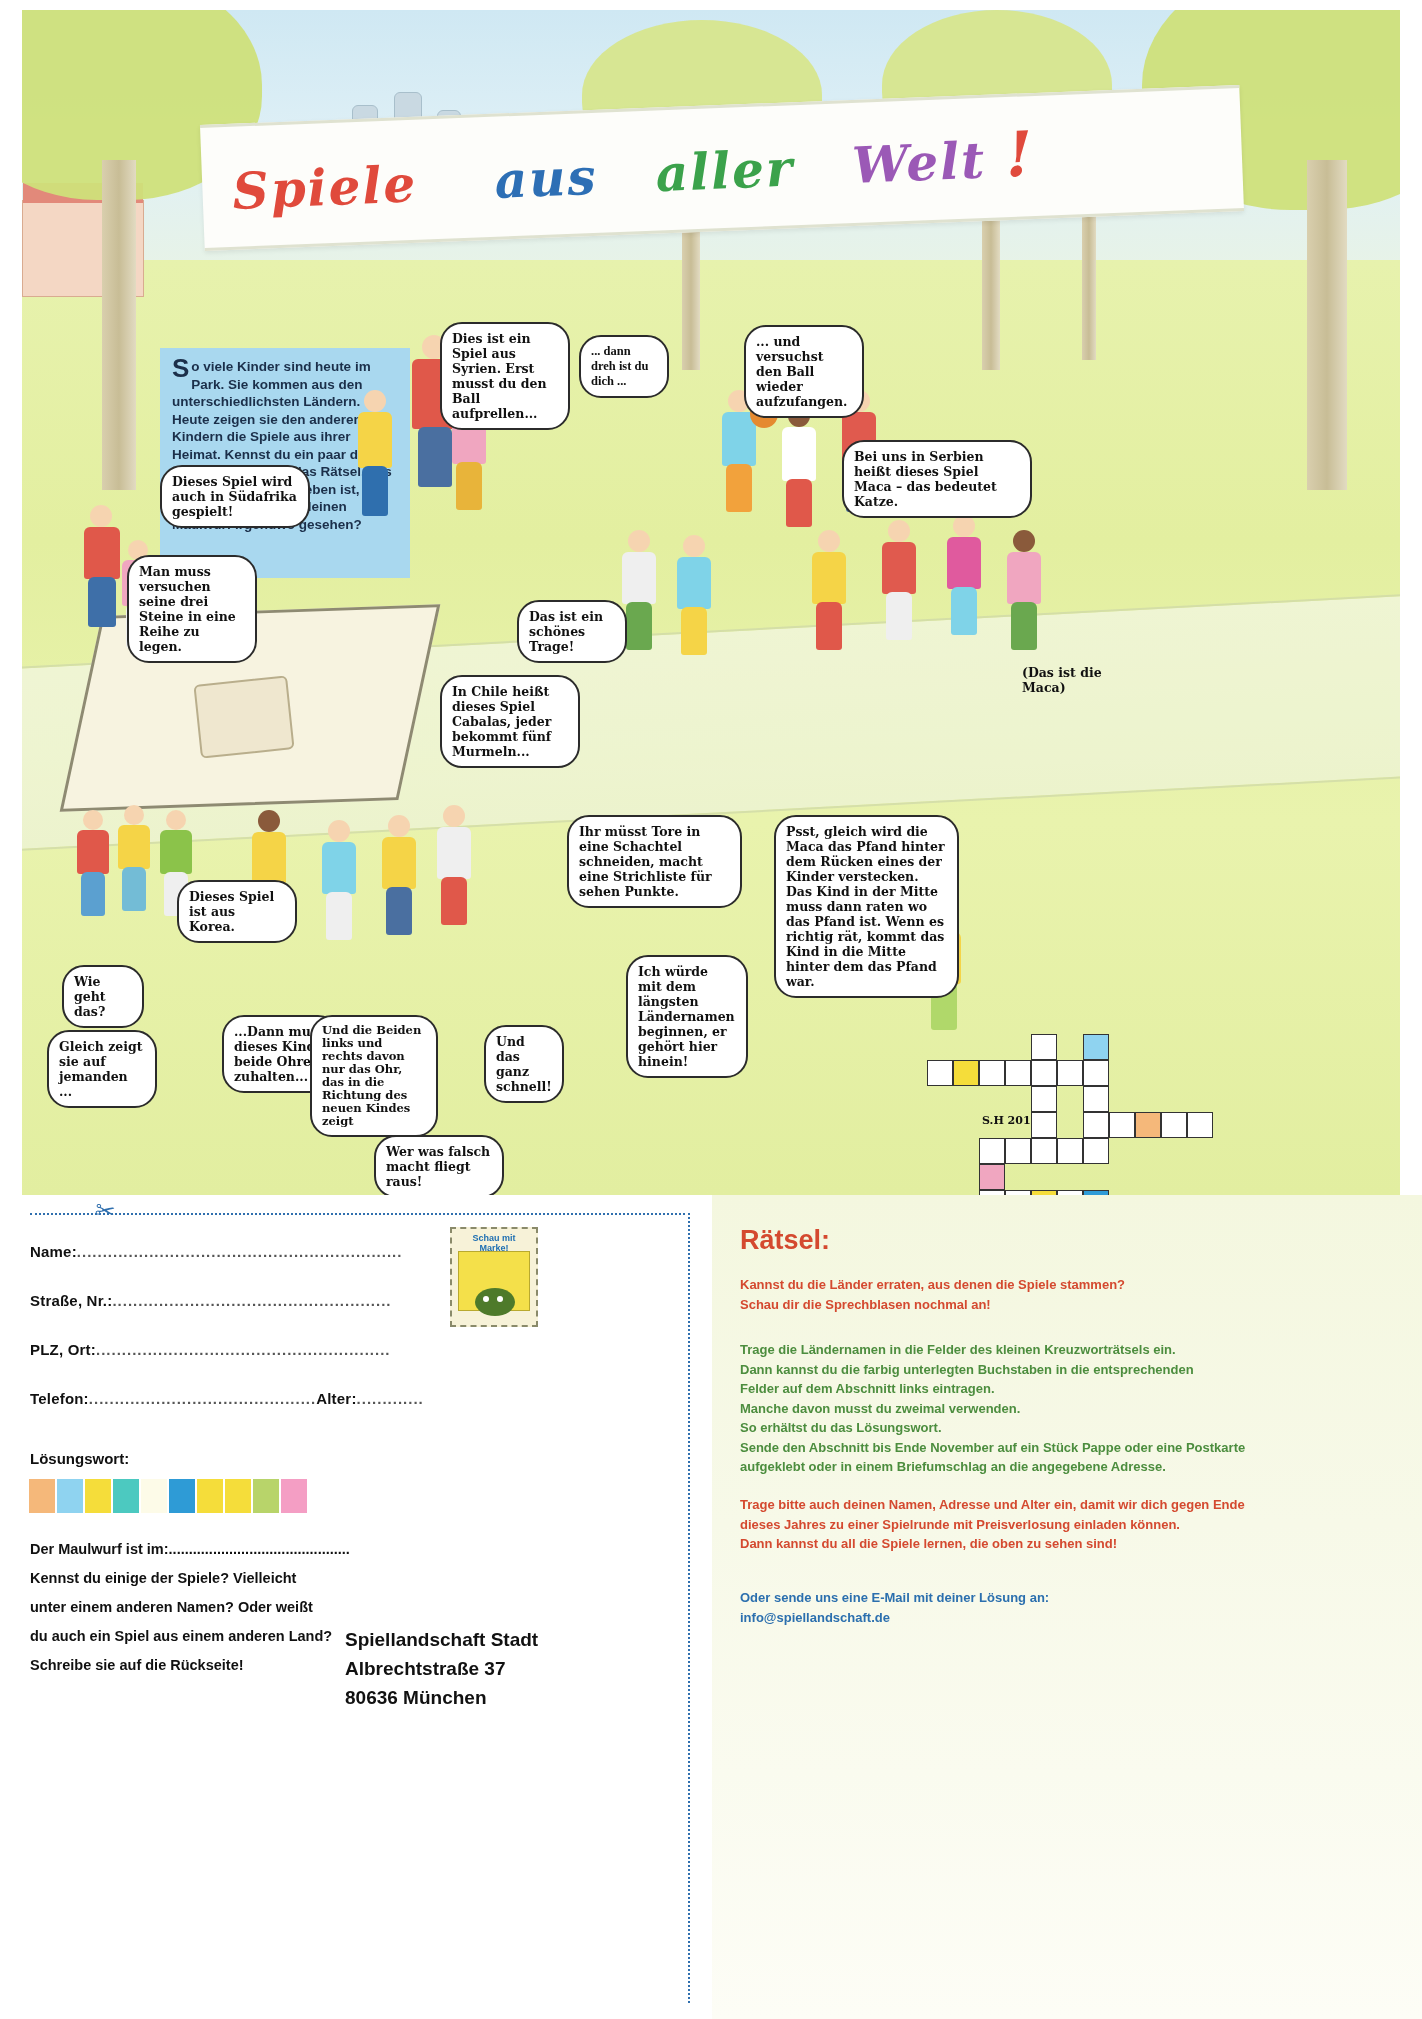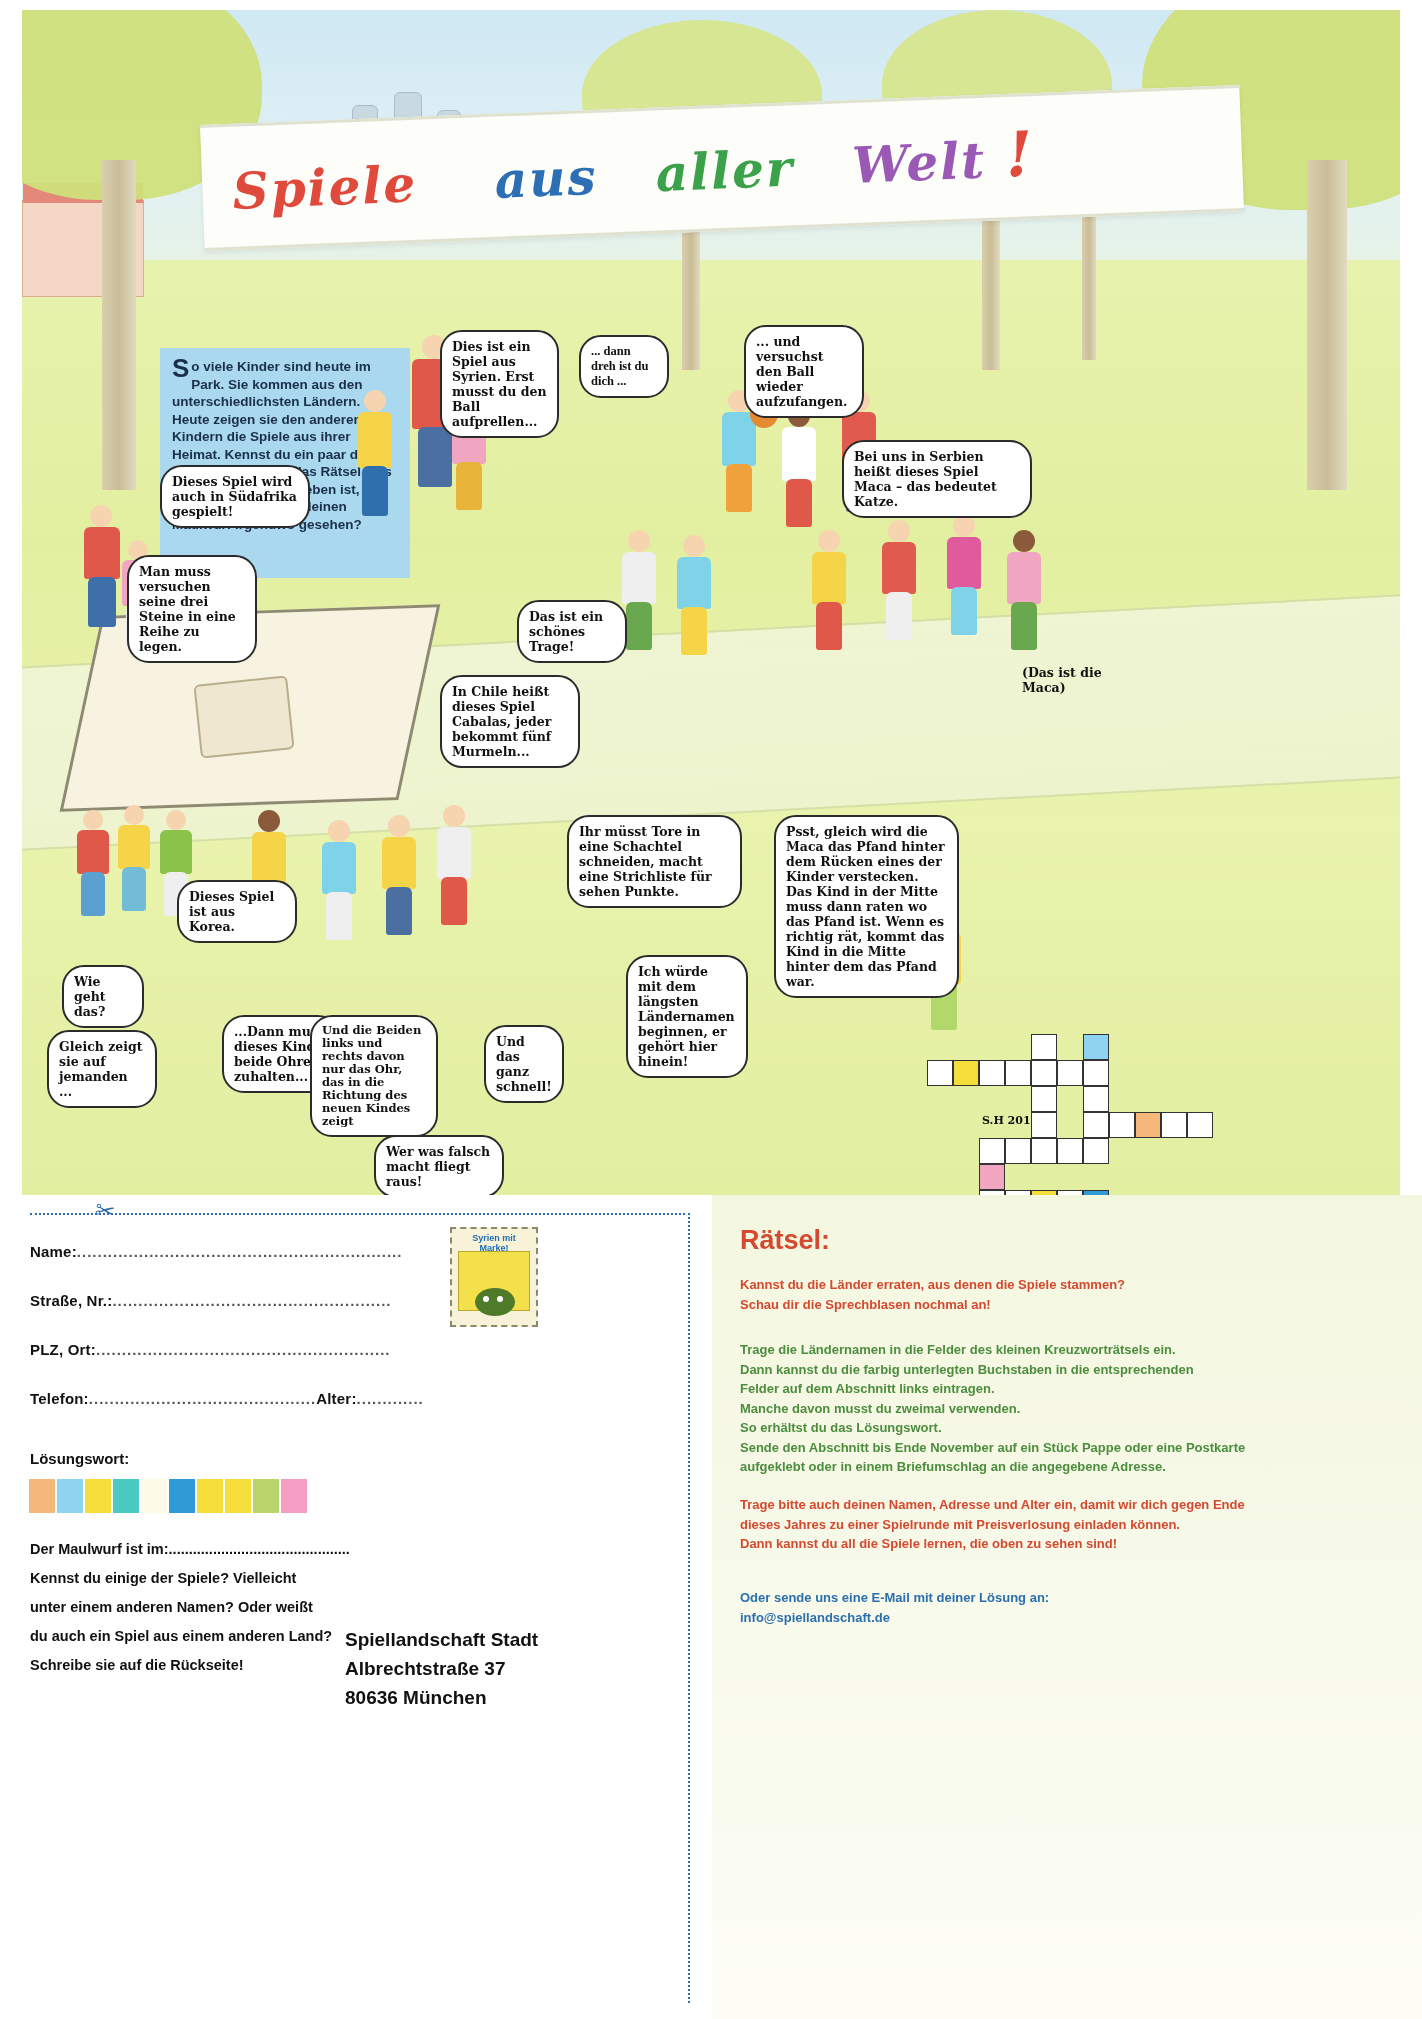--- a/index.html
+++ b/index.html
@@ -312,21 +312,21 @@
       <div class="head" style="left:6px;top:0;width:22px;height:22px;background:#f6d4b0;"></div>
       <div class="body" style="left:0;top:22px;width:34px;height:52px;background:#efefef;"></div>
       <div class="body" style="left:4px;top:72px;width:26px;height:48px;background:#e0584a;"></div>
     </div>
     <div class="fig" style="left:905px;top:900px;">
       <div class="head" style="left:6px;top:0;width:22px;height:22px;background:#8a5a3b;"></div>
       <div class="body" style="left:0;top:22px;width:34px;height:52px;background:#f5d447;"></div>
       <div class="body" style="left:4px;top:72px;width:26px;height:48px;background:#b0d86a;"></div>
     </div>
 
-    <div class="bub" style="left:418px;top:320px;width:119px;">
+    <div class="bub" style="left:418px;top:312px;width:130px;">
       <span>Dies ist ein Spiel aus Syrien. Erst musst du den Ball aufprellen...</span>
     </div>
     <div class="bub" style="left:557px;top:325px;width:90px;font-family:Liberation Serif, serif;">
       <span>... dann dreh ist du dich ...</span>
     </div>
     <div class="bub" style="left:722px;top:315px;width:120px;">
       <span>... und versuchst den Ball wieder aufzufangen.</span>
     </div>
     <div class="bub" style="left:820px;top:430px;width:190px;">
       <span>Bei uns in Serbien heißt dieses Spiel Maca – das bedeutet Katze.</span>
@@ -455,21 +455,21 @@
     <div class="tail-text">
       <div>Der Maulwurf ist im:.............................................</div>
       <div>Kennst du einige der Spiele? Vielleicht</div>
       <div>unter einem anderen Namen? Oder weißt</div>
       <div>du auch ein Spiel aus einem anderen Land?</div>
       <div>Schreibe sie auf die Rückseite!</div>
     </div>
 
     <div class="stamp">
       <div class="stamp-top">
-        <span>Syrien mit</span><br>
+        <span>Schau mit</span><br>
         <span>Marke!</span>
       </div>
       <div class="stamp-inner">
         <div class="mole"></div>
       </div>
     </div>
 
     <div class="addr">
       <div>Spiellandschaft Stadt</div>
       <div>Albrechtstraße  37</div>

